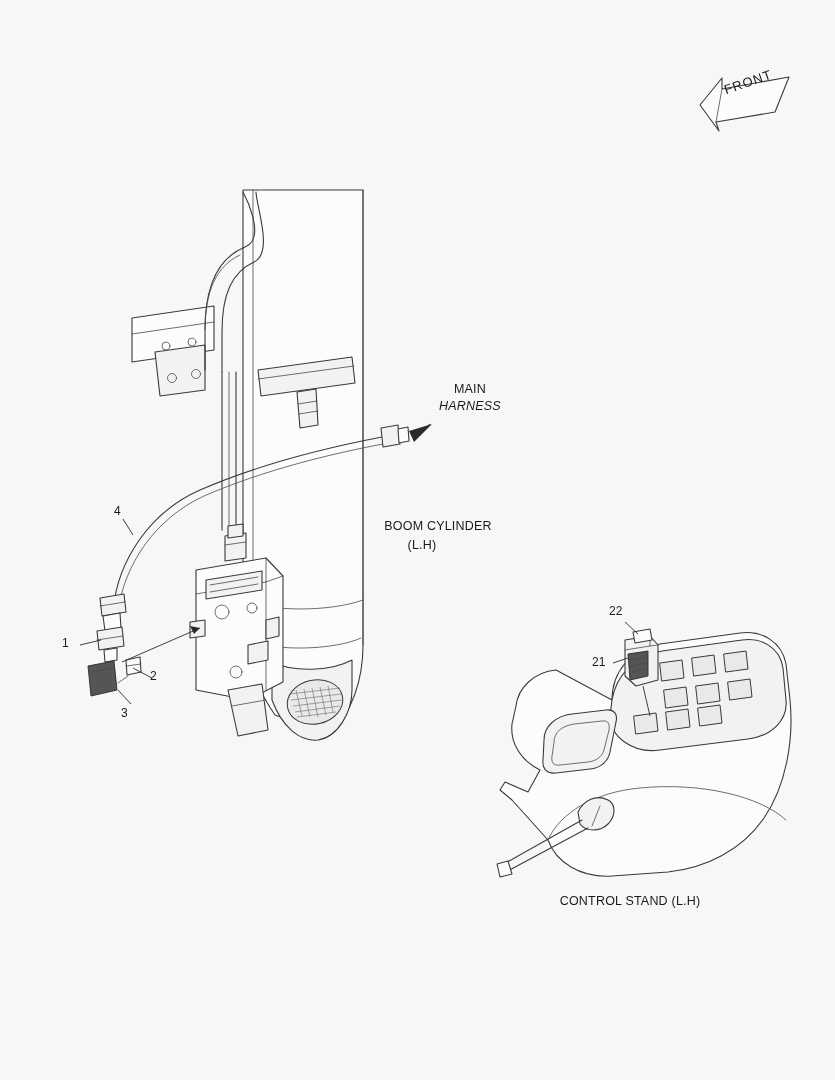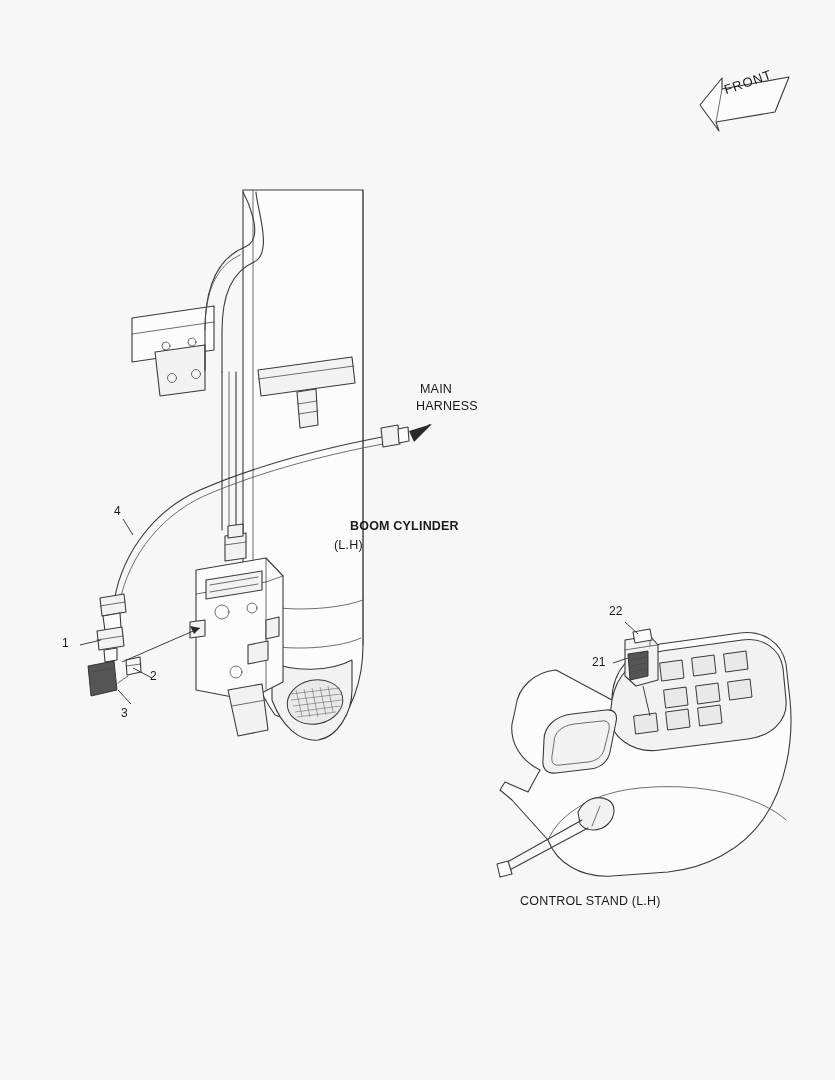--- a/index.html
+++ b/index.html
@@ -28,21 +28,21 @@
     height: 1080px;
   }
   .lbl {
     position: absolute;
     font-size: 12.5px;
     line-height: 16px;
     letter-spacing: 0.2px;
     color: #1a1a1a;
     white-space: pre;
   }
-  .lbl.center { }
+  .lbl.center { text-align: center; }
   .num {
     position: absolute;
     font-size: 12px;
     color: #1a1a1a;
   }
   .front-text {
     position: absolute;
     font-size: 13px;
     letter-spacing: 1px;
     color: #1a1a1a;
@@ -217,23 +217,23 @@
       <path class="leader" d="M625 622 L638 634"></path>
 
       <path class="leader" d="M122 662 L200 628"></path>
       <path class="solid" d="M200 628 L190 626 L194 634 Z"></path>
     </g>
   </svg>
 
   <div class="front-text" style="left:722px; top:83px;">FRONT</div>
 
   <div class="lbl center" style="left:420px; top:381px; width:100px;">MAIN</div>
-  <div class="lbl center" style="left:416px; top:398px; width:128px;">HARNESS</div>
-
-  <div class="lbl center" style="left:350px; top:518px; width:176px;font-weight:bold;">BOOM CYLINDER</div>
+  <div class="lbl center" style="left:406px; top:398px; width:128px;font-style:italic;">HARNESS</div>
+
+  <div class="lbl center" style="left:350px; top:518px; width:176px;">BOOM CYLINDER</div>
   <div class="lbl center" style="left:334px; top:537px; width:176px;">(L.H)</div>
 
   <div class="lbl center" style="left:520px; top:882px; width:220px;margin-top:11px;">CONTROL STAND (L.H)</div>
 
   <div class="num" style="left:62px; top:636px;">1</div>
   <div class="num" style="left:150px; top:669px;">2</div>
   <div class="num" style="left:121px; top:706px;">3</div>
   <div class="num" style="left:114px; top:504px;">4</div>
   <div class="num" style="left:592px; top:655px;">21</div>
   <div class="num" style="left:609px; top:604px;">22</div>

